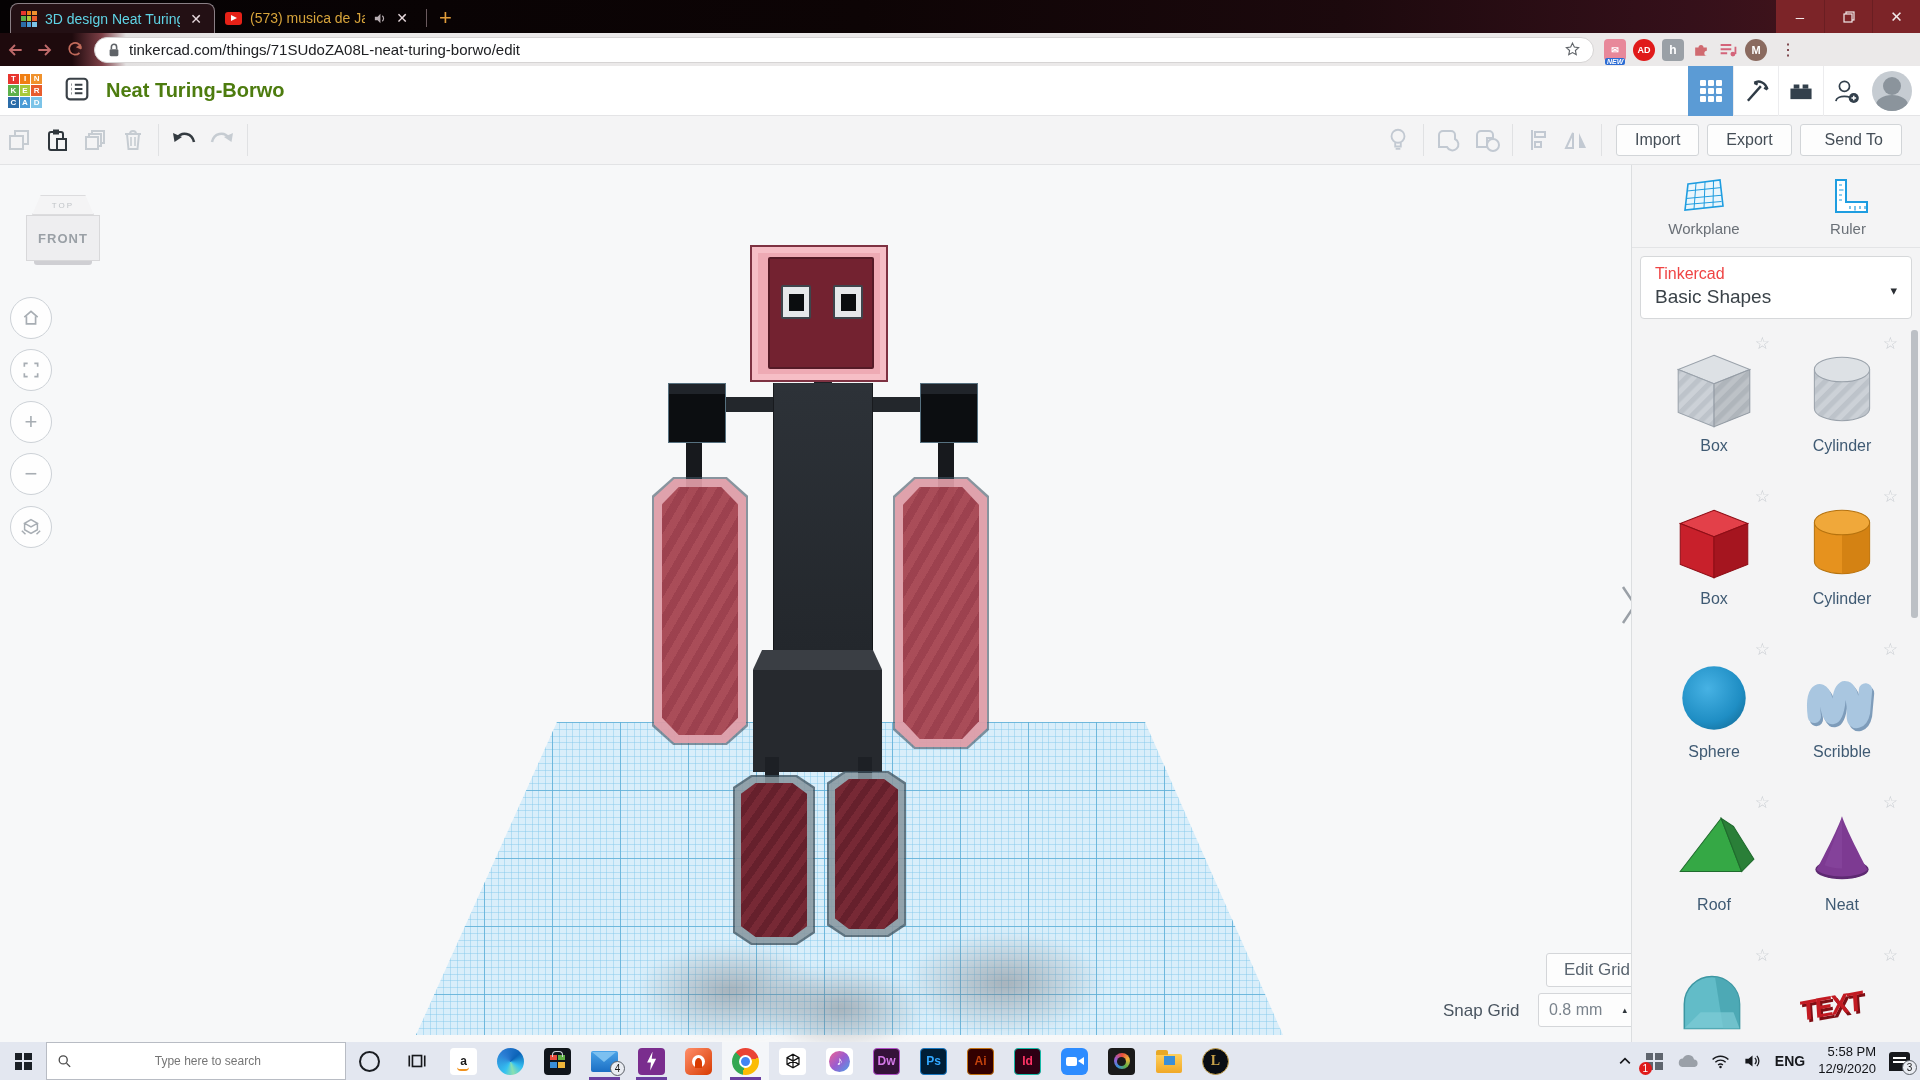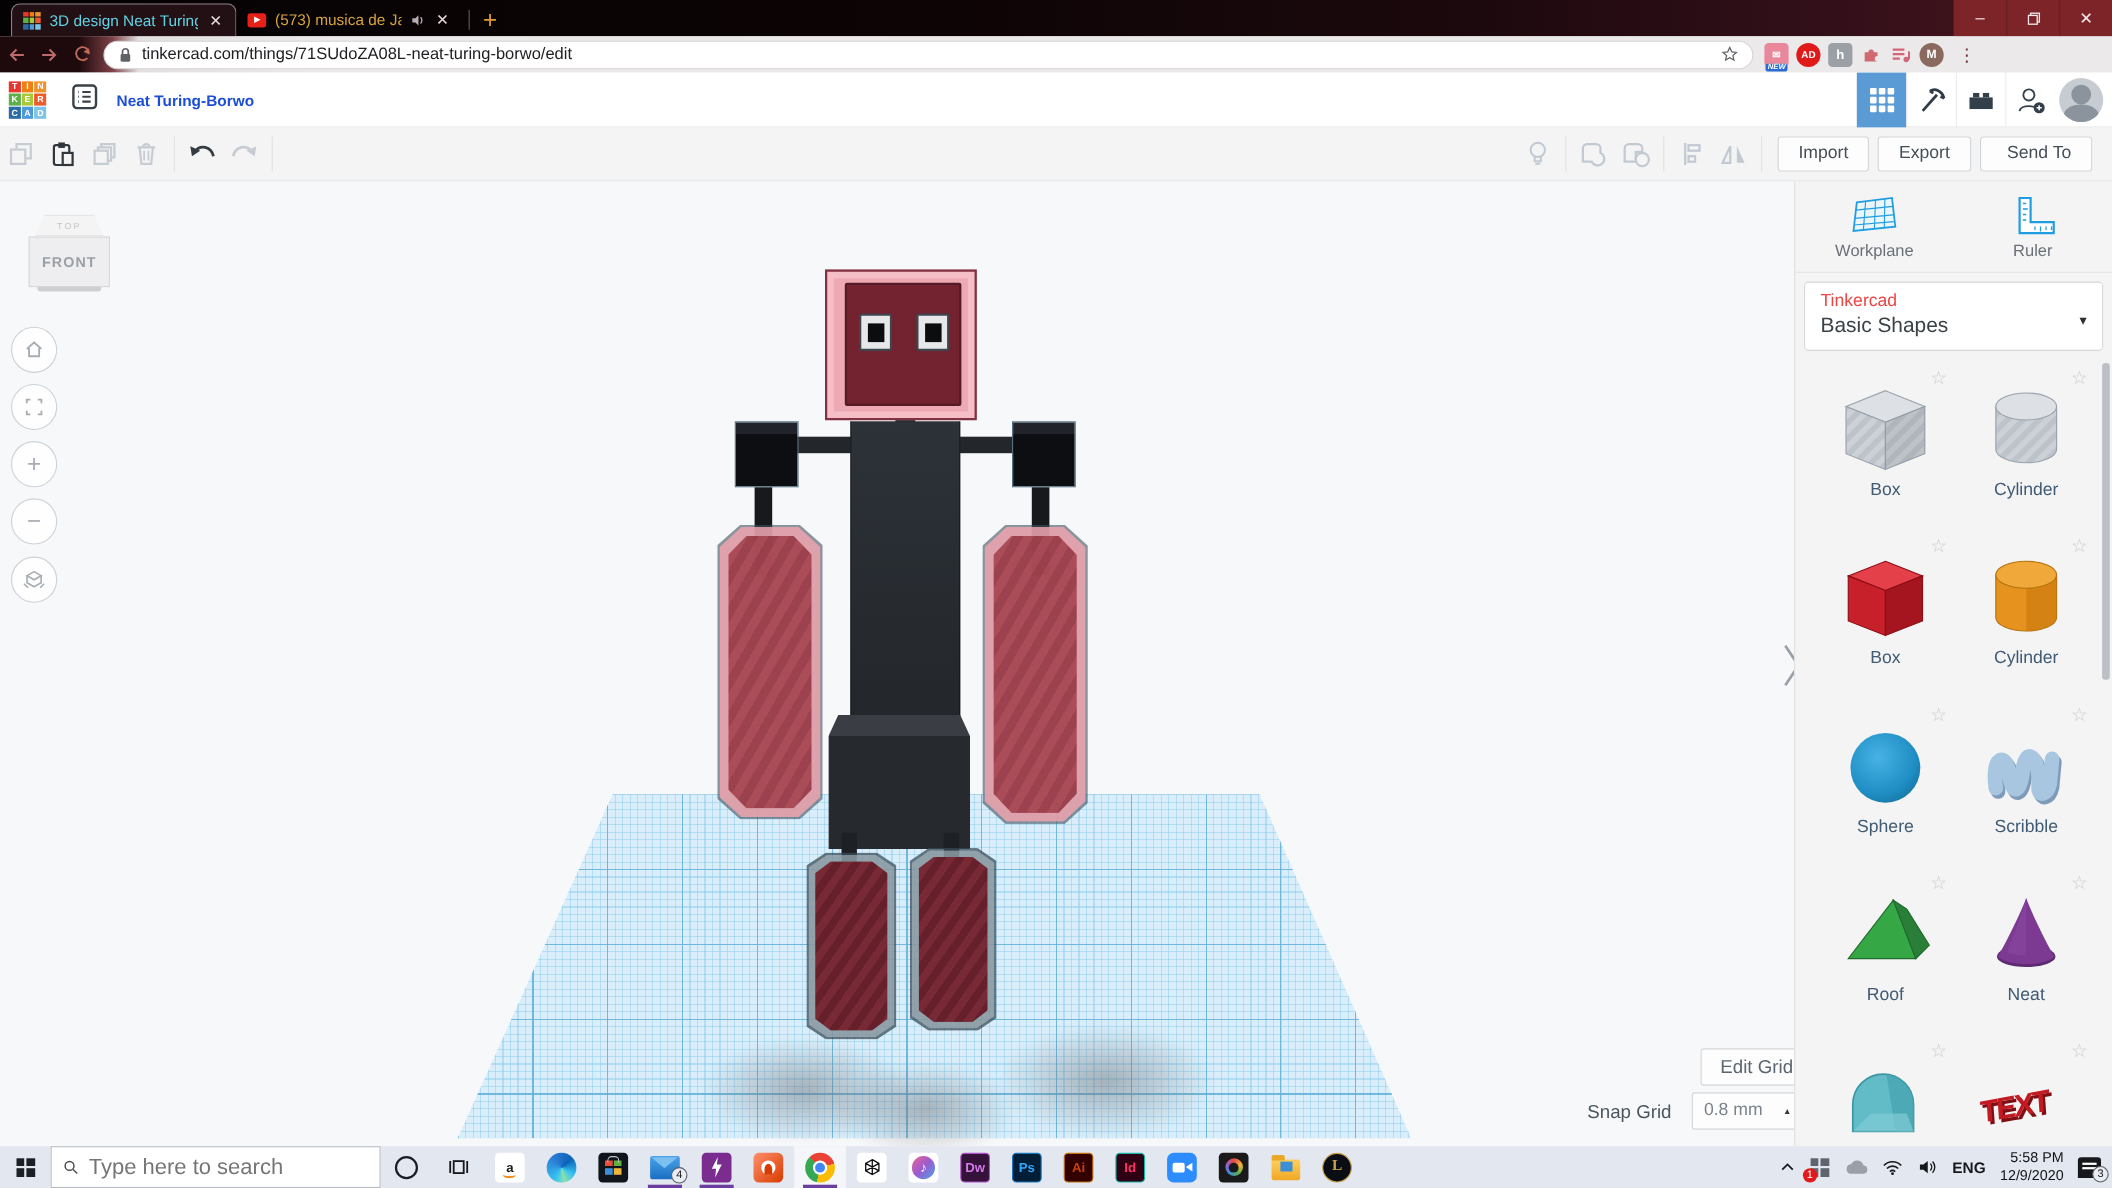--- a/index.html
+++ b/index.html
@@ -45,21 +45,21 @@
   .menu-dots { color:#6a2a30; font-size:16px; margin-left:6px; }
 
   
   .tcheader { position:absolute; left:0; top:66px; width:1920px; height:50px; background:#fff; border-bottom:1px solid #e4e4e6; display:flex; align-items:center; }
   .tclogo { width:34px; height:34px; margin-left:8px; display:grid; grid-template-columns:repeat(3,1fr); gap:1px; }
   .tclogo span { display:flex; align-items:center; justify-content:center; color:#fff; font-size:8px; font-weight:bold; }
   .tclogo span:nth-child(1){background:#e8352e;} .tclogo span:nth-child(2){background:#f07f13;} .tclogo span:nth-child(3){background:#f0922d;}
   .tclogo span:nth-child(4){background:#5cb04a;} .tclogo span:nth-child(5){background:#a8c93a;} .tclogo span:nth-child(6){background:#e85c2d;}
   .tclogo span:nth-child(7){background:#2b6ca8;} .tclogo span:nth-child(8){background:#4a9bd6;} .tclogo span:nth-child(9){background:#7cc4e8;}
   .props-ic { margin-left:22px; }
-  .design-title { margin-left:16px; font-size:14px; font-weight:600; color:#1d4ed8; }
+  .design-title { margin-left:16px; font-size:20px; font-weight:600; color:#4d7c0f; }
   .hdr-right { margin-left:auto; display:flex; height:50px; align-items:stretch; }
   .hbtn { width:45px; display:flex; align-items:center; justify-content:center; border-left:1px solid #ececee; }
   .hbtn.gridblue { background:#5b9bd5; border-left:none; }
   .minigrid { width:22px; height:22px; display:grid; grid-template-columns:repeat(3,1fr); gap:2px; }
   .minigrid i { background:#fff; border-radius:1px; }
   .avatar-c { width:40px; height:40px; border-radius:50%; background:#c6ccd2; margin:5px 8px 5px 4px; position:relative; overflow:hidden; }
   .avatar-c:before { content:""; position:absolute; left:11px; top:6px; width:18px; height:18px; border-radius:50%; background:#8b949c; }
   .avatar-c:after { content:""; position:absolute; left:4px; top:24px; width:32px; height:20px; border-radius:50% 50% 0 0; background:#8b949c; }
 
   
@@ -138,21 +138,21 @@
   .shapetile svg { margin-top:16px; }
   .shapetile .slabel { margin-top:2px; font-size:16px; color:#3f5a73; }
   .pscroll { position:absolute; right:2px; top:165px; width:7px; height:288px; border-radius:3px; background:#bcc0c5; }
 
   
   .taskbar { position:absolute; left:0; top:1042px; width:1920px; height:38px; background:#e3e7f0; display:flex; align-items:center; }
   .startbtn { width:46px; height:38px; display:flex; align-items:center; justify-content:center; }
   .winlogo { width:17px; height:17px; display:grid; grid-template-columns:1fr 1fr; gap:2px; }
   .winlogo i { background:#1b2026; }
   .searchbox { width:300px; height:38px; background:#fff; border:1px solid #b8bcc4; display:flex; align-items:center; padding:0 10px; gap:9px; }
-  .searchbox input { border:none; outline:none; font-size:20px; color:#701a75; width:100%; font-family:"Liberation Sans",sans-serif; background:transparent; }
+  .searchbox input { border:none; outline:none; font-size:12px; color:#701a75; width:100%; font-family:"Liberation Sans",sans-serif; background:transparent;text-align:center; }
   .tbslot { width:47px; height:38px; display:flex; align-items:center; justify-content:center; position:relative; }
   .tbslot.open:after { content:""; position:absolute; bottom:0; left:8px; right:8px; height:3px; background:#6b3fa0; }
   .tbslot.activeapp { background:rgba(255,255,255,.62); }
   .appic { width:27px; height:27px; border-radius:4px; display:flex; align-items:center; justify-content:center; font-weight:bold; font-size:12px; flex:none; }
   .cortana { width:21px; height:21px; border-radius:50%; border:2.5px solid #1a1d22; }
   .amz { background:#fff; color:#1a1a1a; position:relative; }
   .amz u { position:absolute; bottom:4px; left:7px; width:12px; height:4px; border:solid #f0921e; border-width:0 0 2px 0; border-radius:0 0 8px 8px; text-decoration:none; }
   .edge { border-radius:50%; background:conic-gradient(from 210deg,#35c1f1,#2b7cd3 30%,#0b63b8 55%,#35c1f1 75%,#8ae0b0 88%,#35c1f1); }
   .store { background:#10151b; position:relative; }
   .store .sq { width:15px; height:13px; display:grid; grid-template-columns:1fr 1fr; gap:1.5px; }

